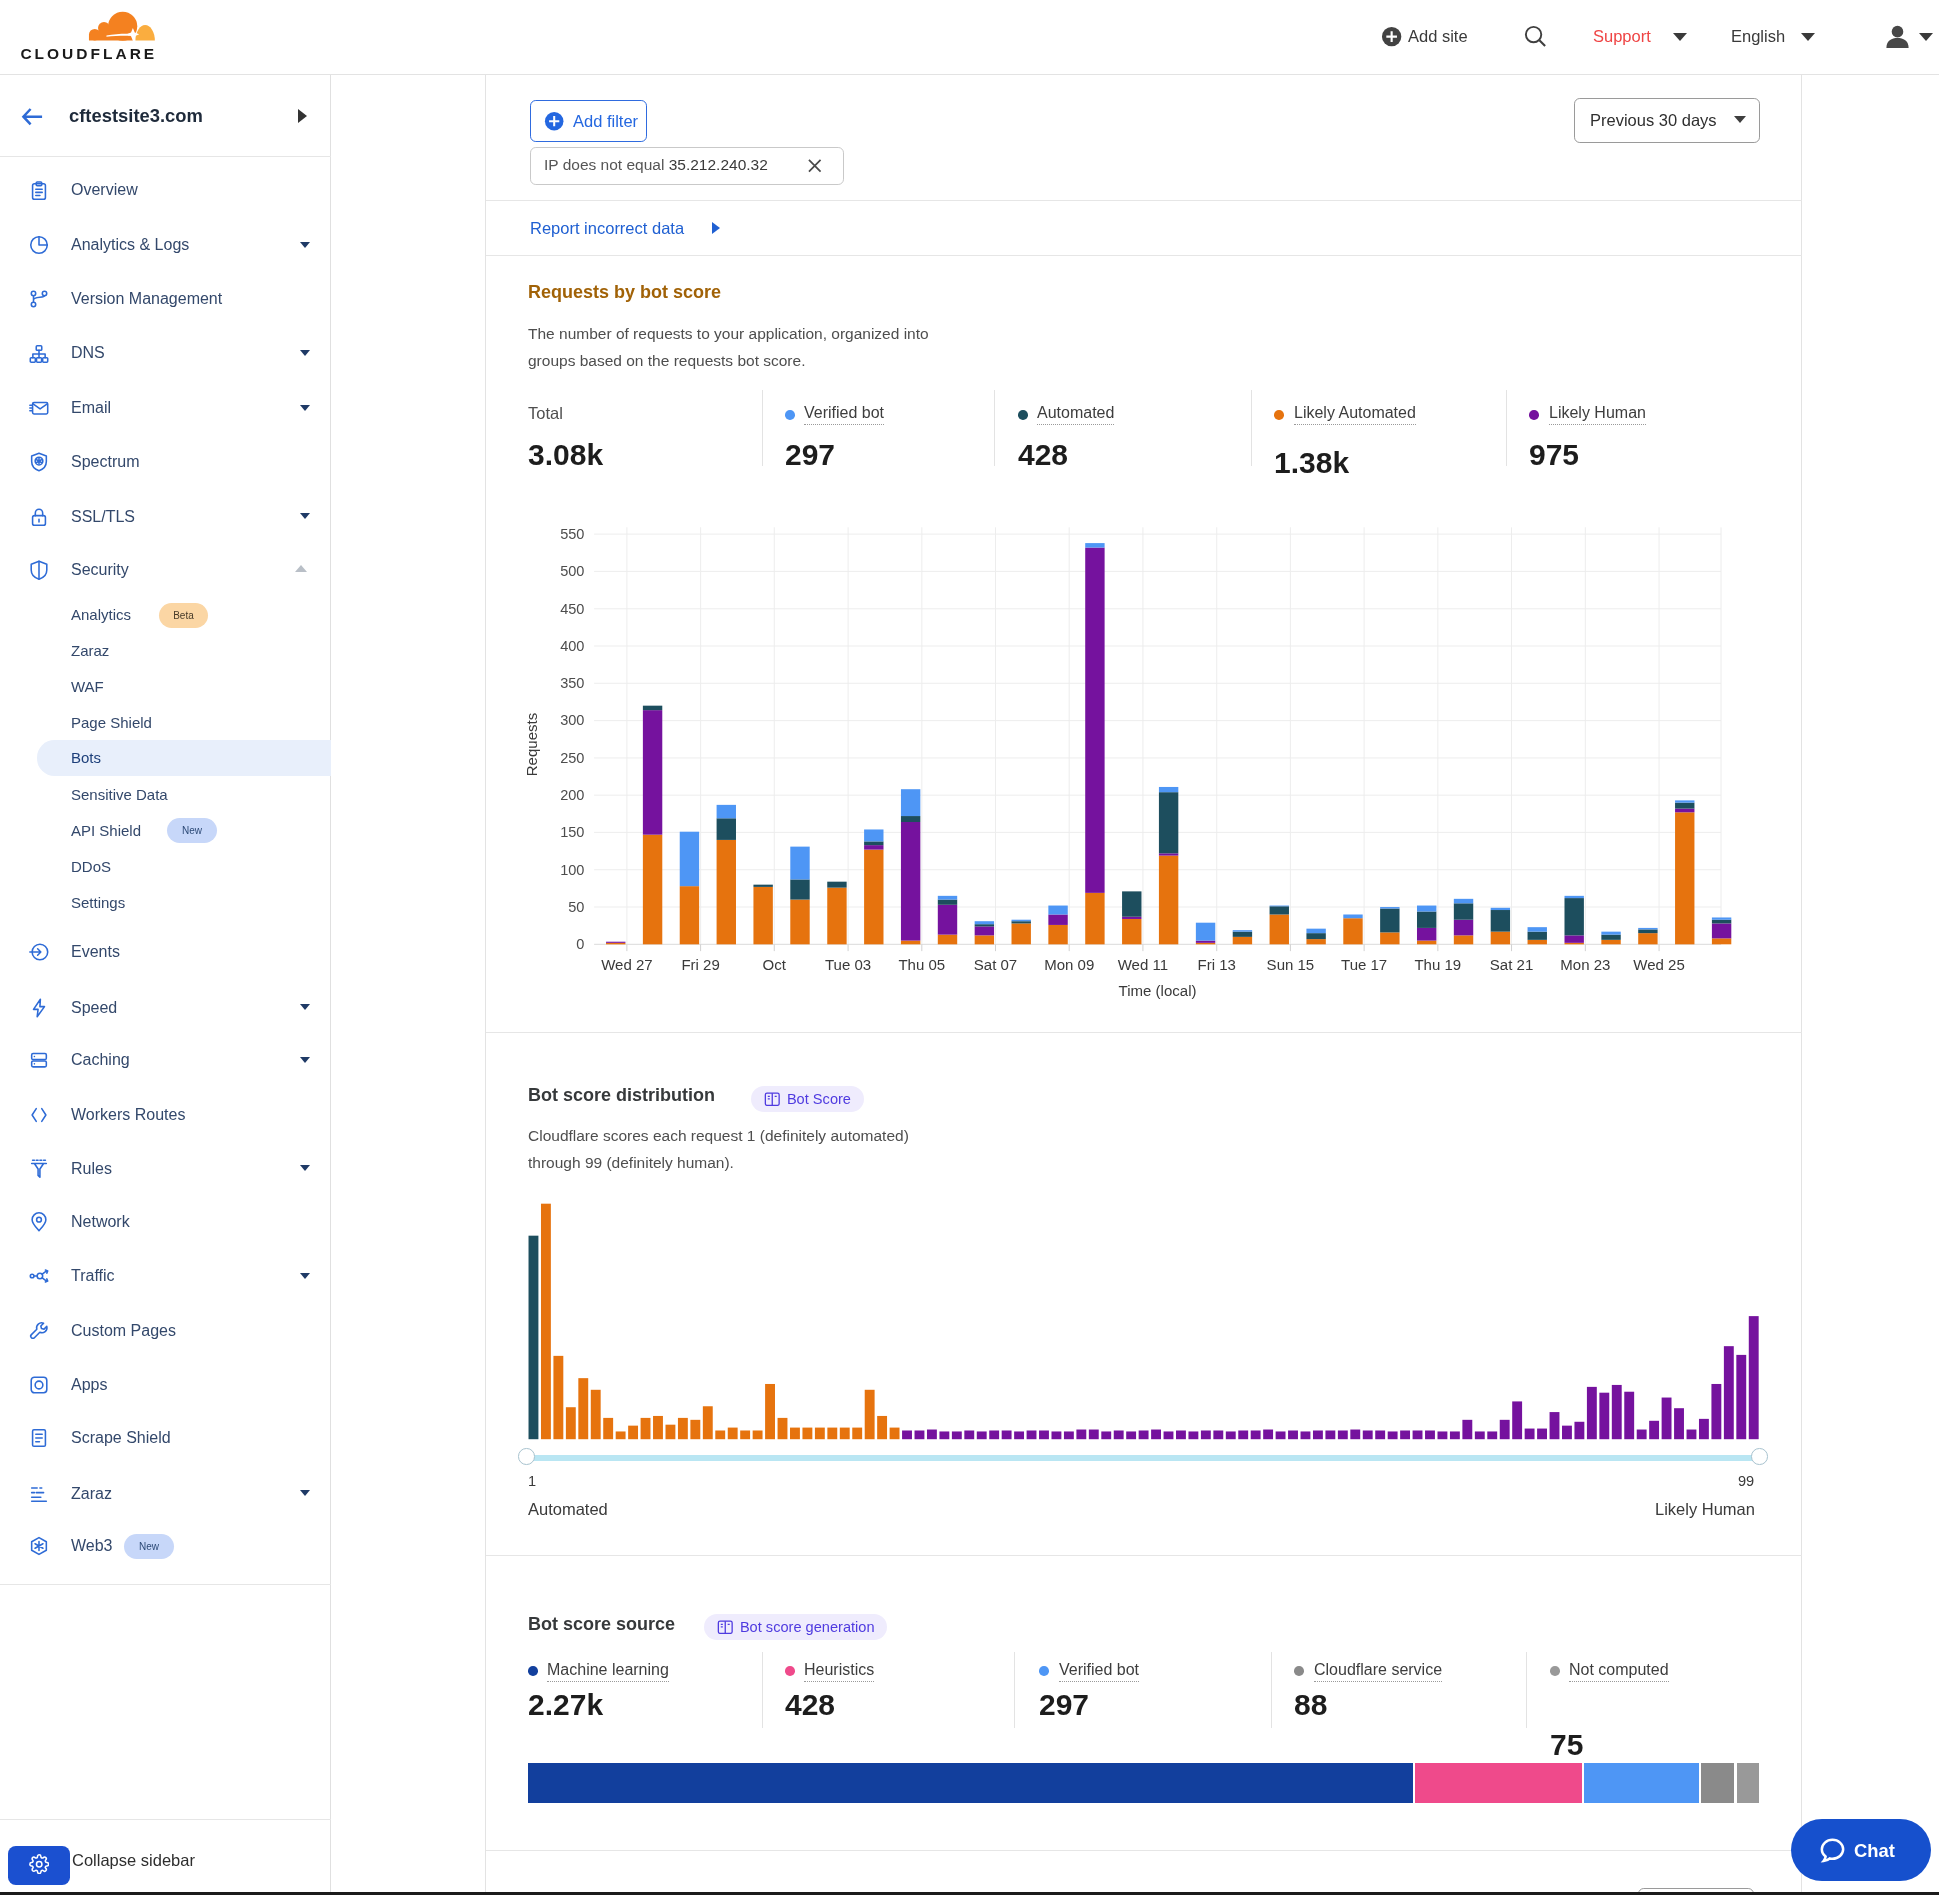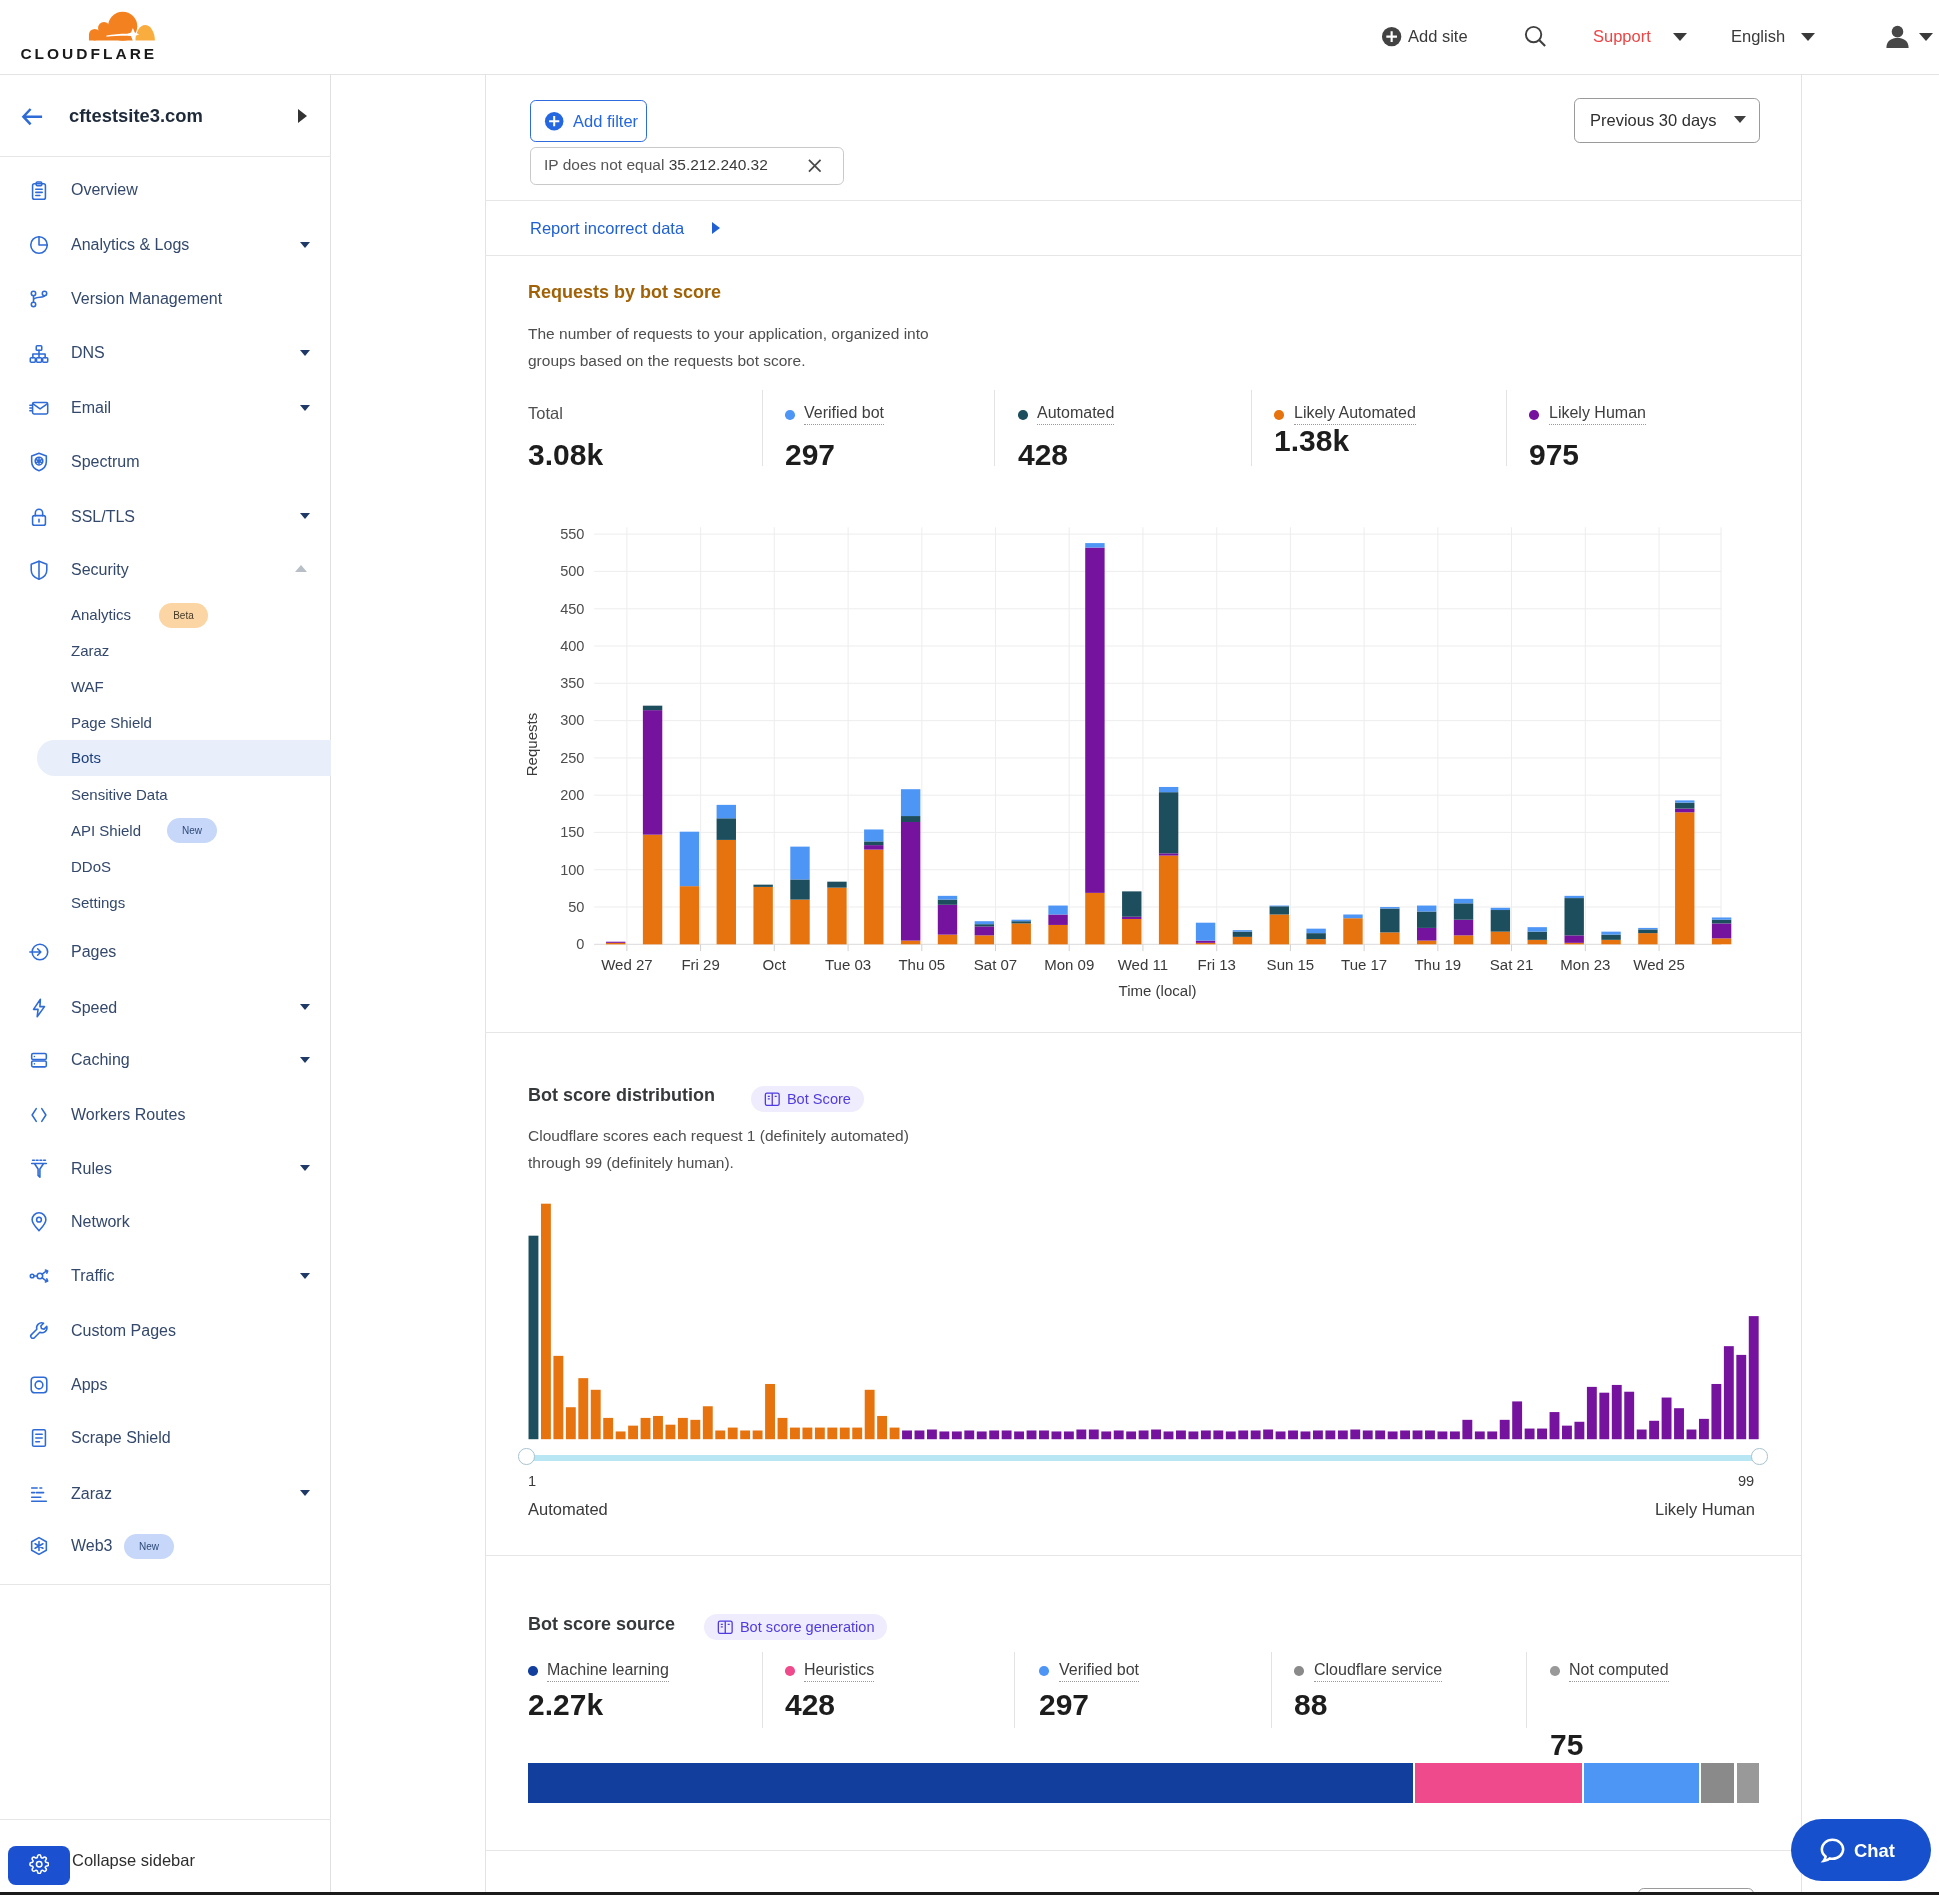--- a/index.html
+++ b/index.html
@@ -103,21 +103,21 @@
 <svg class="abs" style="left:28px;top:559px" width="22" height="22" viewBox="0 0 24 24" fill="none" stroke="#2e6bd6" stroke-width="1.7" stroke-linecap="round" stroke-linejoin="round">
     <path d="M12 2.5l8.5 3.2v6.3c0 5-3.8 8.6-8.5 10-4.7-1.4-8.5-5-8.5-10V5.7z"></path>
     <path d="M12 2.5v19.3"></path>
   </svg>
 <div class="nav" style="top:561px">Security</div>
 <div class="abs" style="left:295px;top:565px;width:0;height:0;border-left:6.8px solid transparent;border-right:6.8px solid transparent;border-bottom:7.8px solid #b9bfc7"></div>
 <svg class="abs" style="left:28px;top:941px" width="22" height="22" viewBox="0 0 24 24" fill="none" stroke="#2e6bd6" stroke-width="1.7" stroke-linecap="round" stroke-linejoin="round">
     <circle cx="13" cy="12" r="8.5"></circle>
     <path d="M2 12h12M10.5 8.5L14 12l-3.5 3.5"></path>
   </svg>
-<div class="nav" style="top:943px">Pages</div>
+<div class="nav" style="top:943px">Events</div>
 <svg class="abs" style="left:28px;top:997px" width="22" height="22" viewBox="0 0 24 24" fill="none" stroke="#2e6bd6" stroke-width="1.7" stroke-linecap="round" stroke-linejoin="round">
     <path d="M13.5 2.5L6 13.5h5L10 21.5L18 10.5h-5z"></path>
   </svg>
 <div class="nav" style="top:999px">Speed</div>
 <div class="caret" style="top:1004px"></div>
 <svg class="abs" style="left:28px;top:1049px" width="22" height="22" viewBox="0 0 24 24" fill="none" stroke="#2e6bd6" stroke-width="1.7" stroke-linecap="round" stroke-linejoin="round">
     <rect x="4" y="5" width="16" height="6.5" rx="1.5"></rect>
     <rect x="4" y="13" width="16" height="6.5" rx="1.5"></rect>
     <path d="M7 8.2h.01M7 16.2h.01"></path>
   </svg>
@@ -215,21 +215,21 @@
 <div class="abs" style="left:528px;top:404px;font-size:16.5px;color:#4f4f4f">Total</div>
 <div class="abs bignum" style="left:528px;top:440px">3.08k</div>
 <div class="abs" style="left:785px;top:410px;width:9.7px;height:9.7px;border-radius:50%;background:#4e96f5"></div>
 <div class="abs seclbl" style="left:804px;top:404px">Verified bot</div>
 <div class="abs bignum" style="left:785px;top:440px">297</div>
 <div class="abs" style="left:1018px;top:410px;width:9.7px;height:9.7px;border-radius:50%;background:#1d4e5e"></div>
 <div class="abs seclbl" style="left:1037px;top:404px">Automated</div>
 <div class="abs bignum" style="left:1018px;top:440px">428</div>
 <div class="abs" style="left:1274px;top:410px;width:9.7px;height:9.7px;border-radius:50%;background:#e6730e"></div>
 <div class="abs seclbl" style="left:1294px;top:404px">Likely Automated</div>
-<div class="abs bignum" style="left:1274px;top:426px">1.38k</div>
+<div class="abs bignum" style="left:1274px;top:448px">1.38k</div>
 <div class="abs" style="left:1529px;top:410px;width:9.7px;height:9.7px;border-radius:50%;background:#75129e"></div>
 <div class="abs seclbl" style="left:1549px;top:404px">Likely Human</div>
 <div class="abs bignum" style="left:1529px;top:440px">975</div>
 <div class="vdiv" style="left:762px;top:390px;height:76px"></div>
 <div class="vdiv" style="left:994px;top:390px;height:76px"></div>
 <div class="vdiv" style="left:1251px;top:390px;height:76px"></div>
 <div class="vdiv" style="left:1506px;top:390px;height:76px"></div>
 <svg class="abs" style="left:485px;top:505px" width="1317" height="514" viewBox="0 0 1357 530">
     <line x1="112" y1="453.0" x2="1274" y2="453.0" stroke="#d9d9d9" stroke-width="1"></line>
     <text x="102" y="458.0" font-size="15" fill="#4d4d4d" text-anchor="end">0</text>

